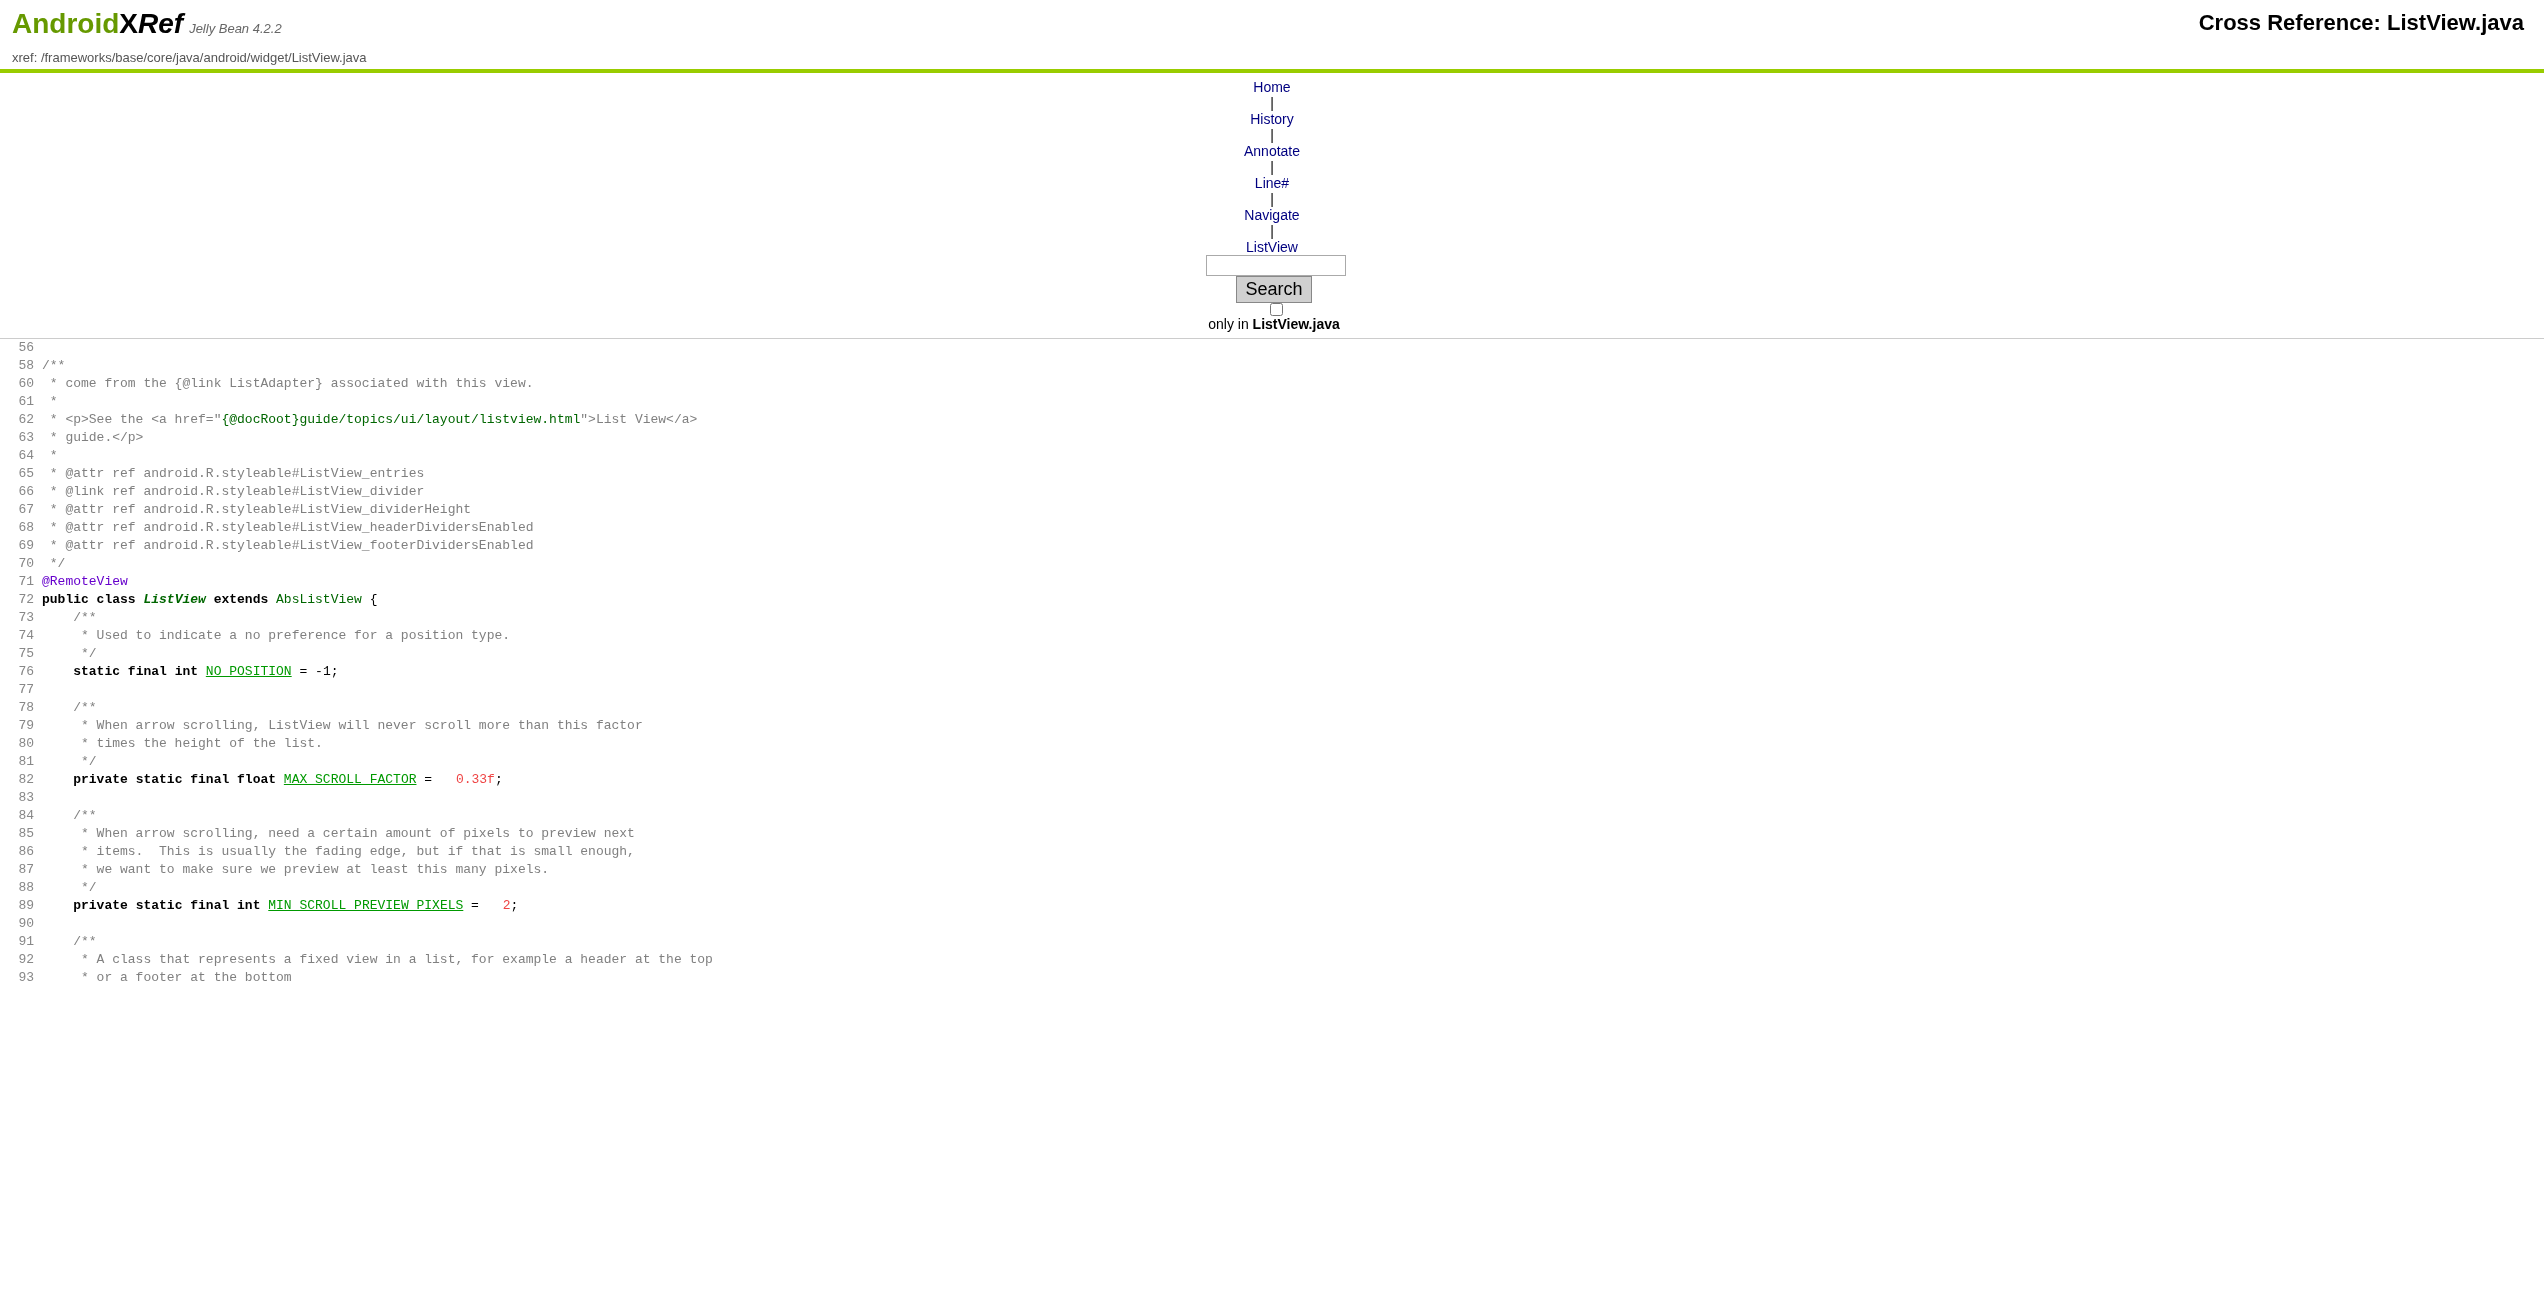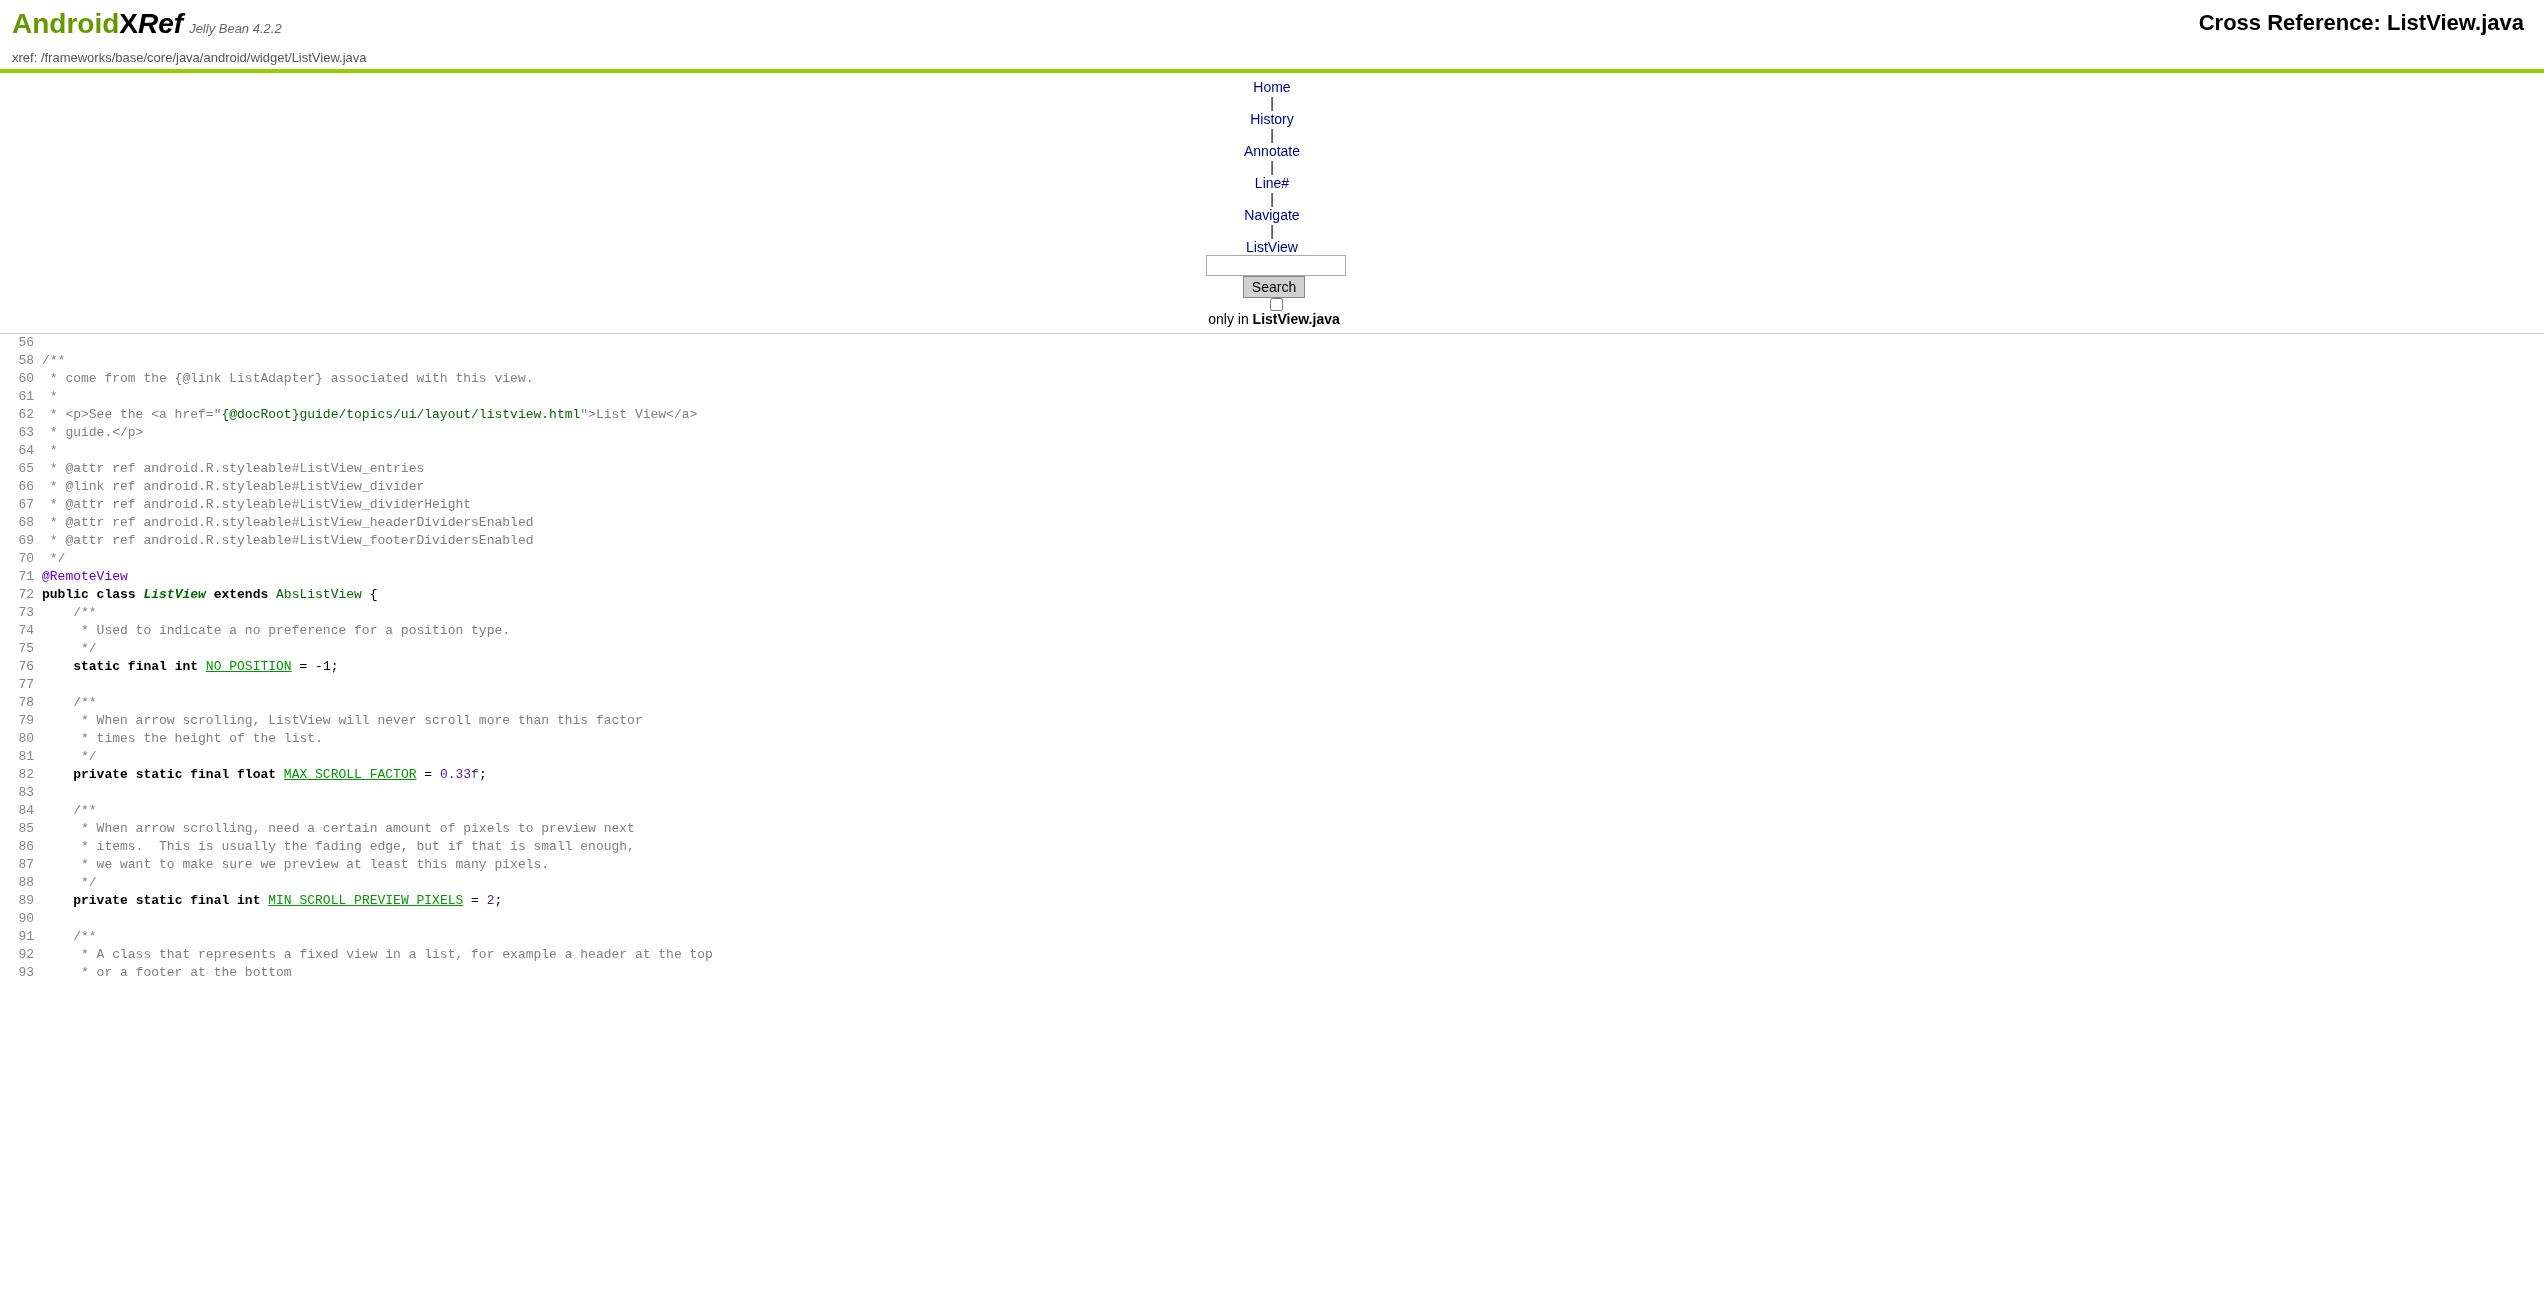--- a/index.html
+++ b/index.html
@@ -62,21 +62,21 @@
     #search-input {
       border: 1px solid #aaa;
       padding: 2px 4px;
       font-size: 13px;
       width: 140px;
       margin-left: 8px;
     }
     #search-button {
       margin-left: 4px;
       padding: 2px 8px;
-      font-size: 14px;
+      font-size: 18px;
       background: #d0d0d0;
       border: 1px solid #888;
       cursor: pointer;
     }
     #only-checkbox {
       margin-left: 8px;
       cursor: pointer;
     }
     #only-label {
       margin-left: 4px;
@@ -110,21 +110,21 @@
     .line-content {
       white-space: pre;
       color: #000;
     }
     
     .kw { color: #000; font-weight: bold; }
     .cm { color: #808080; }
     .grn { color: #009900; }
     .lnk { color: #006600; text-decoration: none; }
     .lnkb { color: #006600; text-decoration: none; font-weight: bold; }
-    .num { color: #4c1d95; }
+    .num { color: #ef4444; margin-left: 16px; }
     .ann { color: #6600cc; }
   </style>
 </head>
 <body>
 
 <div class="top-row">
   <div id="logo-area">
     <span class="android-a" style="font-size:28px;font-weight:bold;color:#669900;">Android</span><span style="font-size:28px;font-weight:bold;color:#000;">X</span><span style="font-size:28px;font-weight:bold;color:#000;font-style:italic;">Ref</span><span class="jellybean" style="font-size:13px;color:#666;font-style:italic;margin-left:6px;">Jelly Bean 4.2.2</span>
   </div>
   <div id="header-title">Cross Reference: ListView.java</div>

